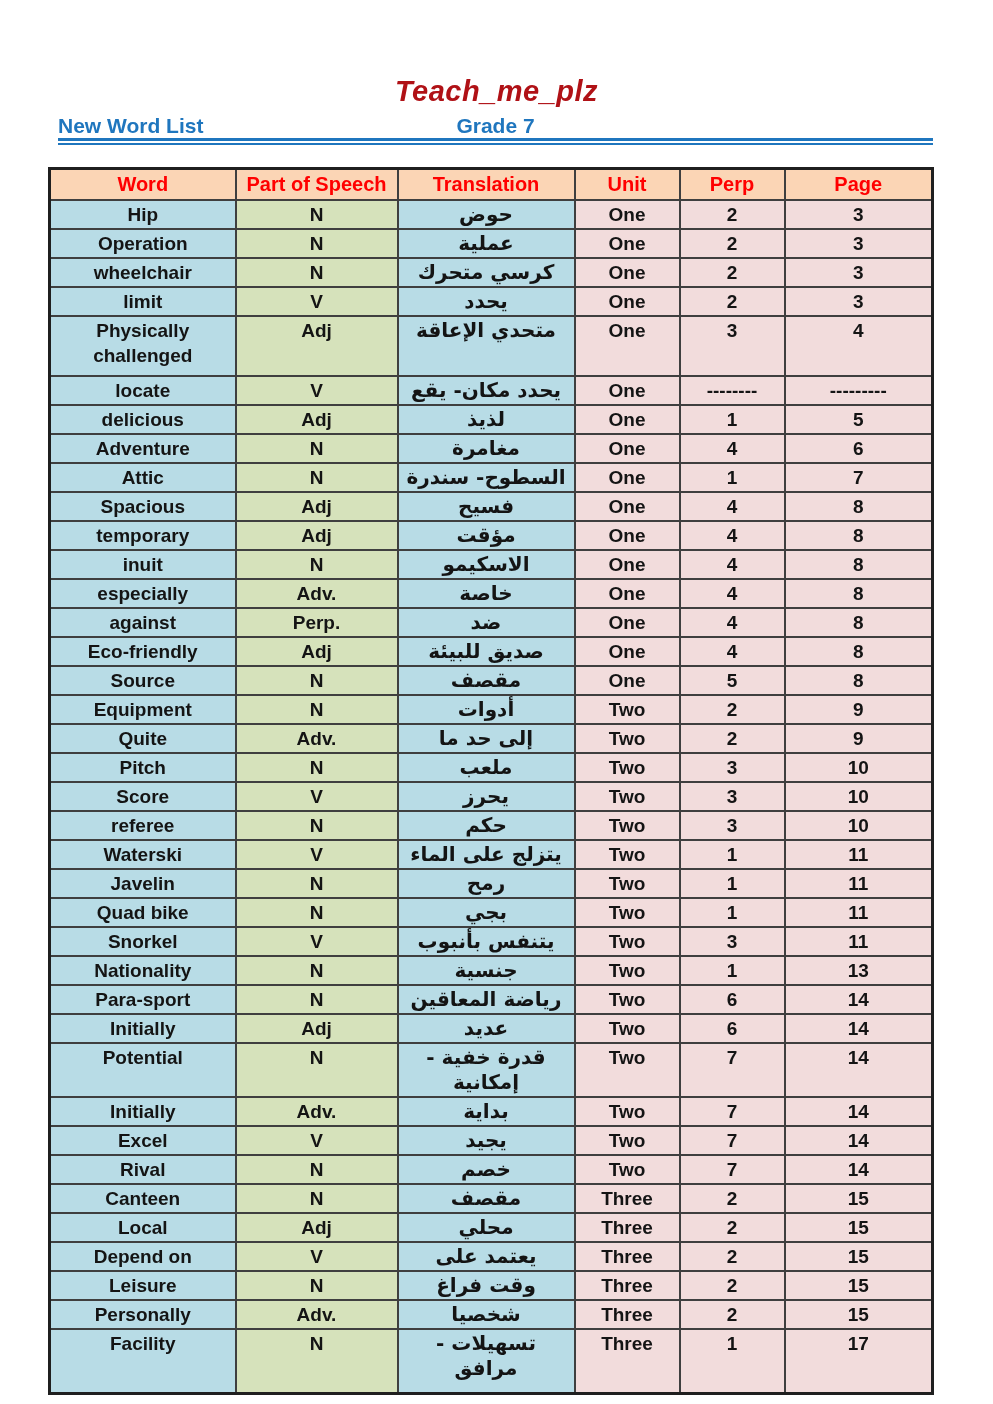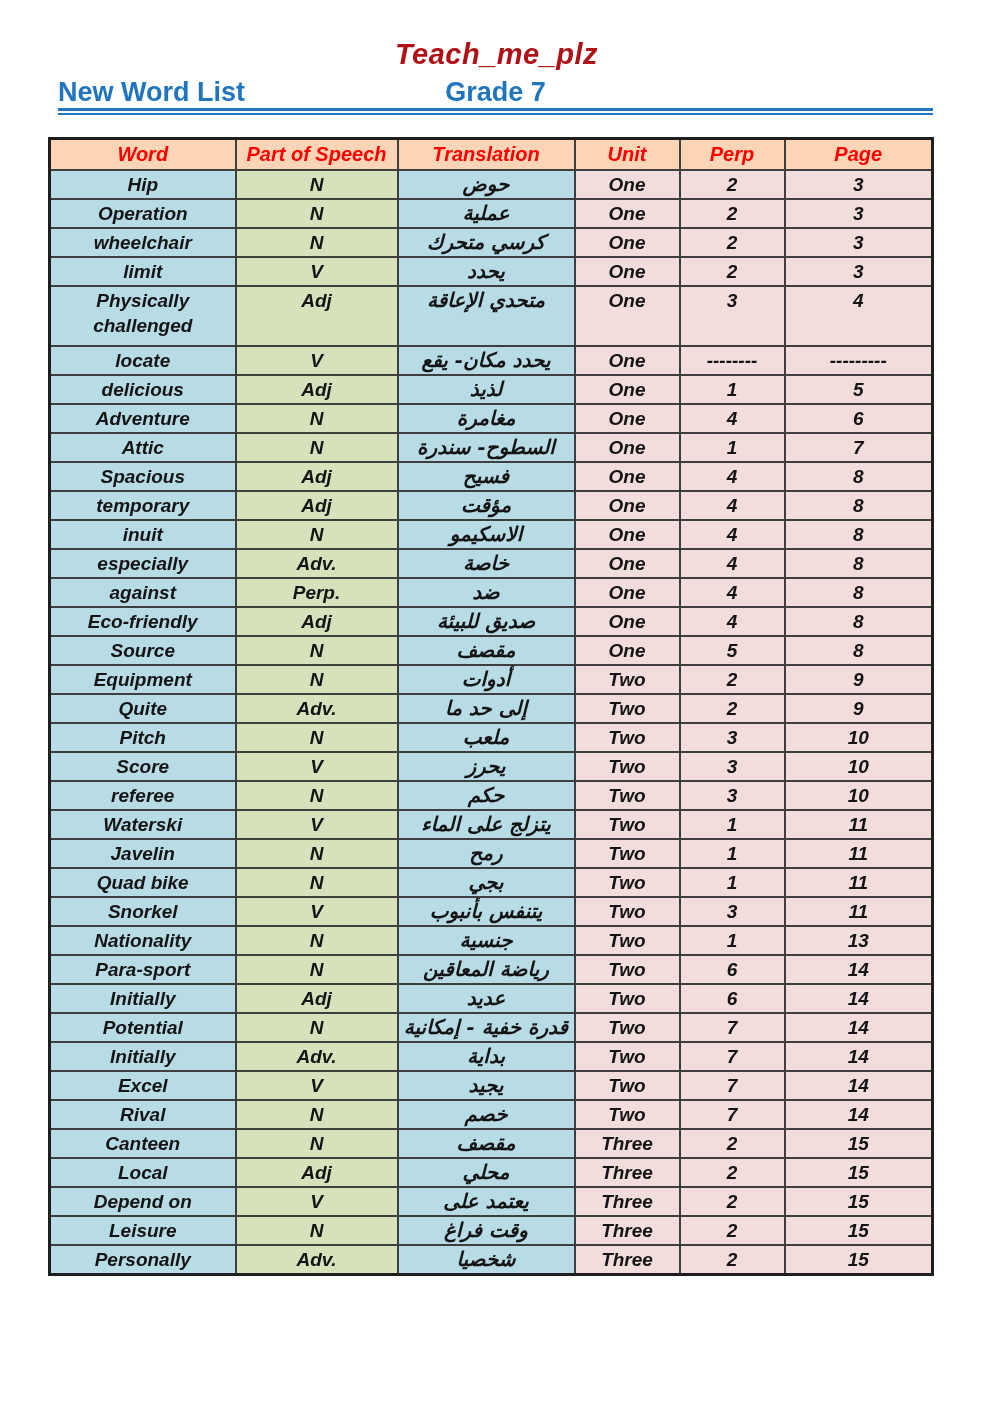--- a/index.html
+++ b/index.html
@@ -3,55 +3,54 @@
 <meta charset="utf-8">
 <style>
   html, body { margin: 0; padding: 0; background: #ffffff; }
   body {
     width: 993px; height: 1404px;
     font-family: "Liberation Sans", sans-serif;
     position: relative;
     overflow: hidden;
   }
   .page-title {
-    padding-top: 38px;
+    padding-top: 75px;
     text-align: center;
     font-size: 29px;
     font-weight: bold;
     font-style: italic;
     color: #b01116;
     letter-spacing: 0.5px;
   }
   .subheader {
     margin: 6px auto 0 58px;
     width: 875px;
     display: grid;
     grid-template-columns: 1fr auto 1fr;
     align-items: baseline;
     color: #1f76be;
-    font-size: 27px;
+    font-size: 21px;
     font-weight: bold;
   }
   .subheader .left   { text-align: left; }
   .subheader .center { text-align: center; }
   .subheader .right  { text-align: right; }
   .dbl-underline {
     margin-left: 58px;
     width: 875px;
     height: 2px;
     border-top: 3px solid #1f76be;
     border-bottom: 2px solid #1f76be;
   }
   table.word-table {
     margin: 22px 10px 0 48px;
     border-collapse: collapse;
     table-layout: fixed;
     width: 745px;
     border: 3px solid #1f1f1f;
-    font-style: italic;
   }
   .word-table th, .word-table td {
     border: 2px solid #3f3f3f;
     padding: 1px 4px;
     text-align: center;
     vertical-align: top;
     font-weight: bold;
     overflow: hidden;
   }
   .word-table th {
@@ -400,14 +399,22 @@
     <td class="c-page">15</td>
   </tr>
       <tr>
     <td class="c-word">Personally</td>
     <td class="c-pos">Adv.</td>
     <td class="c-translation">شخصيا</td>
     <td class="c-unit">Three</td>
     <td class="c-step">2</td>
     <td class="c-page">15</td>
   </tr>
+      <tr class="tall-b">
+    <td class="c-word">Facility</td>
+    <td class="c-pos">N</td>
+    <td class="c-translation">تسهيلات - مرافق</td>
+    <td class="c-unit">Three</td>
+    <td class="c-step">1</td>
+    <td class="c-page">17</td>
+  </tr>
     </tbody>
 </table>
 
 </body></html>

